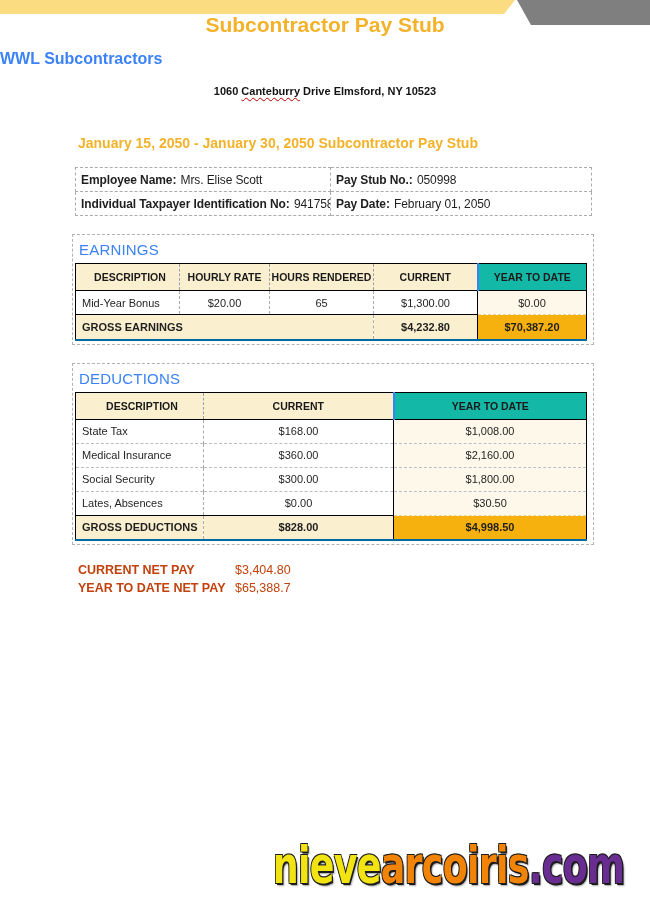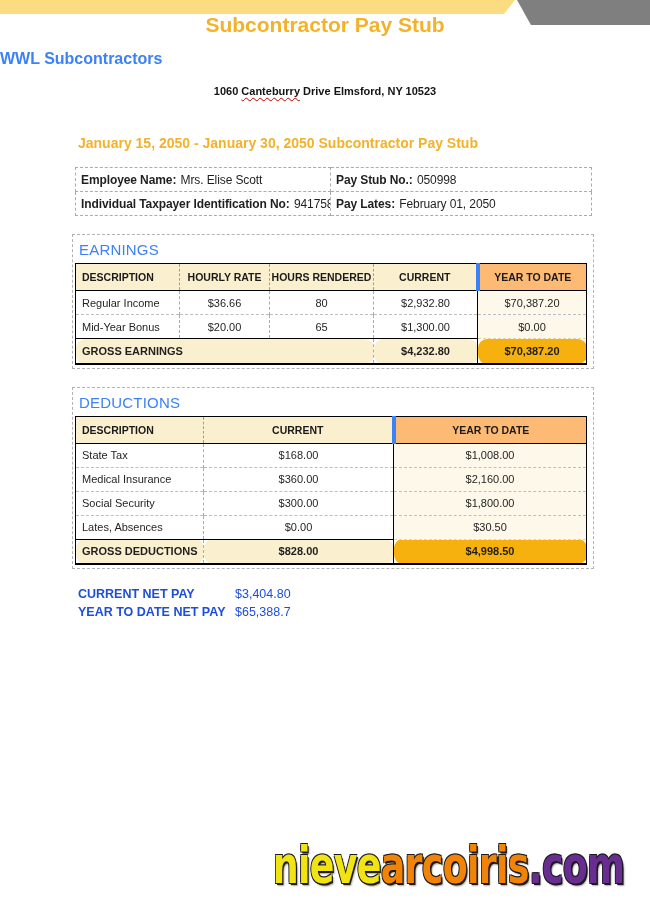--- a/index.html
+++ b/index.html
@@ -53,40 +53,40 @@
     color:#3b82f6; padding:5px 0 6px 4px; letter-spacing:0.2px; }
 
   
   .data-table { border-collapse:collapse; table-layout:fixed; width:511px; background:#fff; }
   .data-table th {
     background:#FAEFCF; font-size:10.5px; font-weight:bold; height:27px;
     border-top:1px solid #000; border-bottom:1px solid #000;
     border-left:1px dashed #9E9E9E; text-align:center; color:#1a1a1a;
     overflow:hidden; white-space:nowrap;
   }
-  .data-table th:first-child { border-left:1px solid #000; text-align:left; padding-left:6px; }
-  .data-table th.ytd { background:#fdba74; border-left:4px solid #3b82f6; border-right:1px solid #000;margin-top:9px; }
+  .data-table th:first-child { border-left:1px solid #000; text-align:center; padding-left:6px; }
+  .data-table th.ytd { background:#14b8a6; border-left:2px solid #3b82f6; border-right:1px solid #000;margin-top:9px; }
   .data-table td {
     font-size:11px; height:24px; text-align:center; color:#1f1f1f;
     border-left:1px dashed #ABABAB; border-top:1px dashed #BDBDBD;
     overflow:hidden; white-space:nowrap;
   }
   .data-table tr.first td { border-top:none; }
   .data-table td:first-child { border-left:1px solid #000; text-align:left; padding-left:6px; }
   .data-table td:last-child { border-right:1px solid #000; }
   .data-table td.ytd { border-left:1px solid #000; background:#FDF8EA; }
   .data-table tr.total td {
     background:#FAEFCF; font-weight:bold; height:25px;
-    border-top:1px solid #000; border-bottom:2px solid #000000;border-radius:9px;
+    border-top:1px solid #000; border-bottom:2px solid #0369a1;
   }
   .data-table tr.total td.ytd { background:#F7B10E; border-top:1px dashed #E8D59C; }
 
   
   .netpay { margin:16px 0 0 78px; }
-  .netpay-row { display:flex; align-items:center; height:18px; font-size:12.5px; color:#1d4ed8; }
+  .netpay-row { display:flex; align-items:center; height:18px; font-size:12.5px; color:#c2410c; }
   .netpay-label { width:157px; font-weight:bold; }
 
   
   .watermark {
     position:absolute; top:839px; right:26px;
     font-family:"DejaVu Sans", sans-serif; font-weight:bold;
     font-size:52px; line-height:52px; letter-spacing:-1px;
     white-space:nowrap; transform:scaleX(0.70); transform-origin:100% 50%;
   }
   .watermark span {
@@ -121,21 +121,21 @@
         <col style="width:255px">
         <col style="width:261px">
       </colgroup>
     <tbody>
         <tr>
       <td><b>Employee Name:</b> <span>Mrs. Elise Scott</span></td>
       <td><b>Pay Stub No.:</b> <span>050998</span></td>
     </tr>
     <tr>
       <td><b>Individual Taxpayer Identification No:</b> <span>941758340</span></td>
-      <td><b>Pay Lates:</b> <span>February 01, 2050</span></td>
+      <td><b>Pay Date:</b> <span>February 01, 2050</span></td>
     </tr>
   </tbody>
     </table>
 
   <div class="section">
     <div class="section-title">EARNINGS</div>
     <table class="data-table">
       <colgroup>
         <col style="width:104px">
           <col style="width:90px">
@@ -144,27 +144,20 @@
           <col style="width:109px">
       </colgroup>
       <tbody>
           <tr>
         <th>DESCRIPTION</th>
         <th>HOURLY RATE</th>
         <th>HOURS RENDERED</th>
         <th>CURRENT</th>
         <th class="ytd">YEAR TO DATE</th>
       </tr>
-      <tr class="first">
-        <td>Regular Income</td>
-        <td>$36.66</td>
-        <td>80</td>
-        <td>$2,932.80</td>
-        <td class="ytd">$70,387.20</td>
-      </tr>
       <tr>
         <td>Mid-Year Bonus</td>
         <td>$20.00</td>
         <td>65</td>
         <td>$1,300.00</td>
         <td class="ytd">$0.00</td>
       </tr>
       <tr class="total">
         <td colspan="3">GROSS EARNINGS</td>
         <td>$4,232.80</td>

